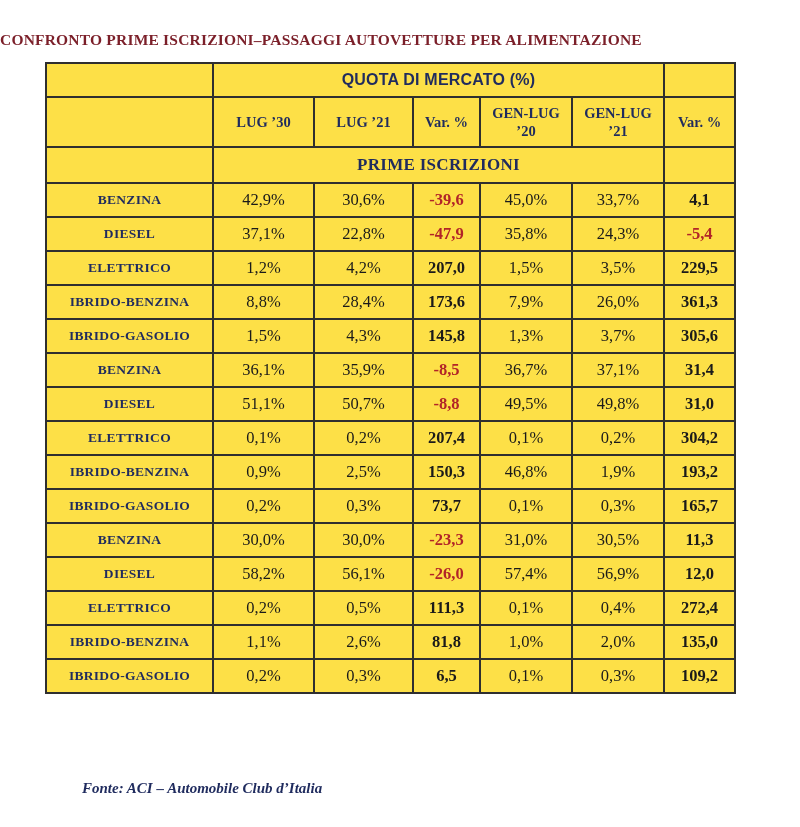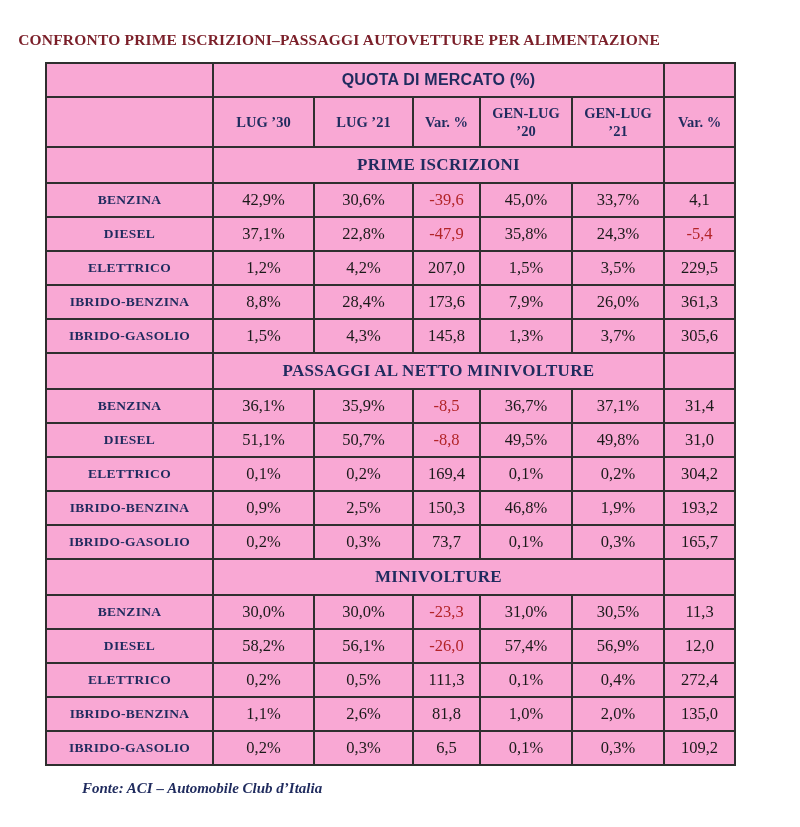--- a/index.html
+++ b/index.html
@@ -7,35 +7,35 @@
   body {
     position: relative;
     font-family: "Liberation Serif", serif;
     color: var(--text, #1a1a1a);
   }
   .page { position: absolute; inset: 0; }
 
   .title {
     position: absolute;
     top: 31px; left: 0; width: 660px;
-    text-align: right;
+    text-align: left;
     font-family: "Liberation Serif", serif;
     font-weight: bold;
     font-size: 15.5px;
     letter-spacing: 0.2px;
     color: var(--maroon, #7b1f29);
   }
 
   table.tbl {
     position: absolute;
     left: 45px; top: 62px;
     width: 689px;
     border-collapse: collapse;
     table-layout: fixed;
-    background: #f9a8d4;
+    background: #fde047;
   }
   table.tbl, table.tbl td {
     border: 2px solid var(--border, #2f2f2f);
   }
   table.tbl { border-width: 2.5px; }
   table.tbl td {
     text-align: center;
     vertical-align: middle;
     padding: 0 2px;
     overflow: hidden;
@@ -68,21 +68,21 @@
   }
 
   tr.data-row td { height: 34px; }
   td.label {
     font-weight: bold;
     font-size: 13.5px;
     color: var(--navy, #1f2b5e);
     letter-spacing: 0.3px;
   }
   td.val { font-size: 16.5px; color: var(--text, #1a1a1a); }
-  td.val.var { font-weight: normal; }
+  td.val.var { font-weight: bold; }
   td.val.neg { color: var(--red, #b22428); }
 
   .footer {
     position: absolute;
     left: 82px; top: 780px;
     font-family: "Liberation Serif", serif;
     font-weight: bold;
     font-style: italic;
     font-size: 15px;
     color: var(--navy, #1f2b5e);
@@ -167,25 +167,20 @@
         </tr>
         <tr class="data-row">
           <td class="label">IBRIDO-GASOLIO</td>
           <td class="val">1,5%</td>
           <td class="val">4,3%</td>
           <td class="val var">145,8</td>
           <td class="val">1,3%</td>
           <td class="val">3,7%</td>
           <td class="val var">305,6</td>
         </tr>
-        <tr class="section-row">
-          <td></td>
-          <td class="section" colspan="5">PASSAGGI AL NETTO MINIVOLTURE</td>
-          <td></td>
-        </tr>
         <tr class="data-row">
           <td class="label">BENZINA</td>
           <td class="val">36,1%</td>
           <td class="val">35,9%</td>
           <td class="val var neg">-8,5</td>
           <td class="val">36,7%</td>
           <td class="val">37,1%</td>
           <td class="val var">31,4</td>
         </tr>
         <tr class="data-row">
@@ -194,21 +189,21 @@
           <td class="val">50,7%</td>
           <td class="val var neg">-8,8</td>
           <td class="val">49,5%</td>
           <td class="val">49,8%</td>
           <td class="val var">31,0</td>
         </tr>
         <tr class="data-row">
           <td class="label">ELETTRICO</td>
           <td class="val">0,1%</td>
           <td class="val">0,2%</td>
-          <td class="val var">169,4</td>
+          <td class="val var">207,4</td>
           <td class="val">0,1%</td>
           <td class="val">0,2%</td>
           <td class="val var">304,2</td>
         </tr>
         <tr class="data-row">
           <td class="label">IBRIDO-BENZINA</td>
           <td class="val">0,9%</td>
           <td class="val">2,5%</td>
           <td class="val var">150,3</td>
           <td class="val">46,8%</td>
@@ -217,25 +212,20 @@
         </tr>
         <tr class="data-row">
           <td class="label">IBRIDO-GASOLIO</td>
           <td class="val">0,2%</td>
           <td class="val">0,3%</td>
           <td class="val var">73,7</td>
           <td class="val">0,1%</td>
           <td class="val">0,3%</td>
           <td class="val var">165,7</td>
         </tr>
-        <tr class="section-row">
-          <td></td>
-          <td class="section" colspan="5">MINIVOLTURE</td>
-          <td></td>
-        </tr>
         <tr class="data-row">
           <td class="label">BENZINA</td>
           <td class="val">30,0%</td>
           <td class="val">30,0%</td>
           <td class="val var neg">-23,3</td>
           <td class="val">31,0%</td>
           <td class="val">30,5%</td>
           <td class="val var">11,3</td>
         </tr>
         <tr class="data-row">

